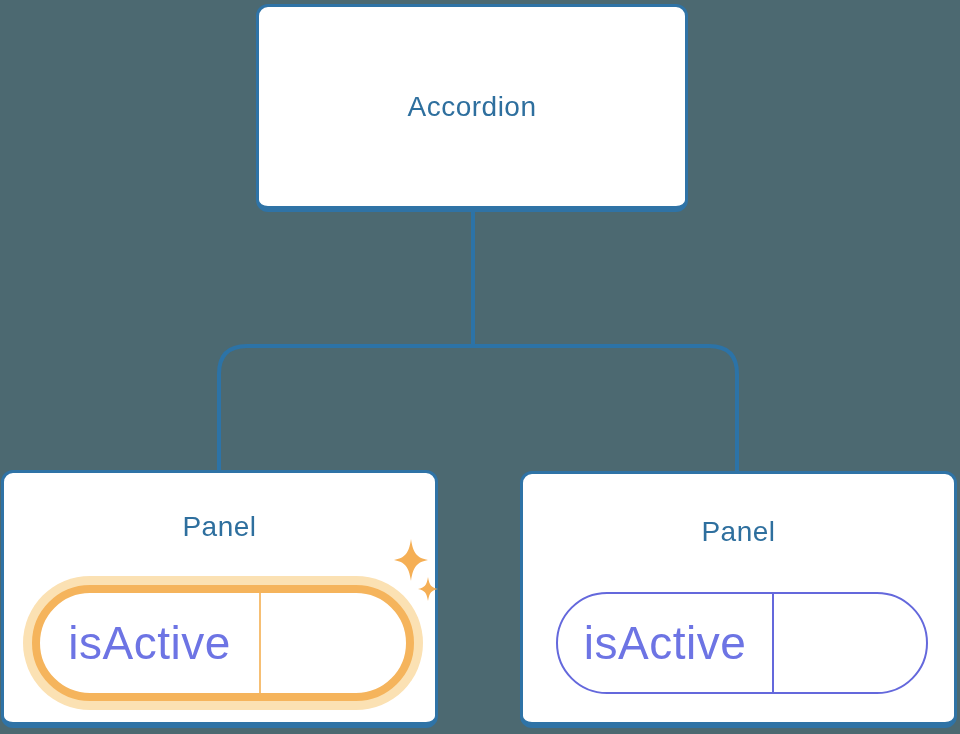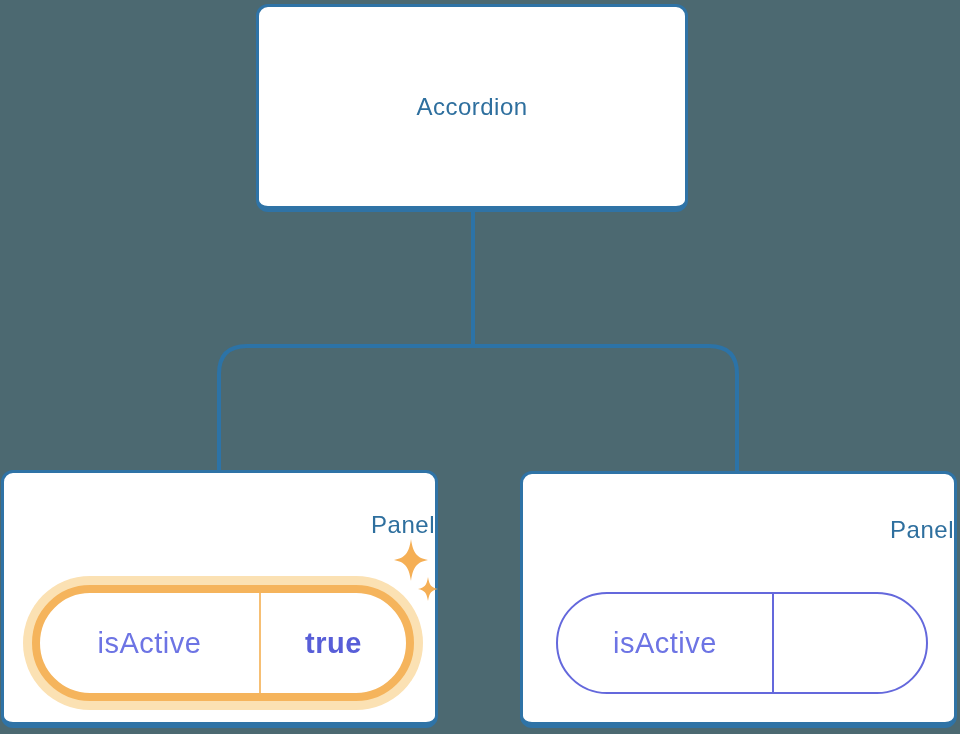--- a/index.html
+++ b/index.html
@@ -26,54 +26,54 @@
   .node {
     position: absolute;
     box-sizing: border-box;
     background: var(--node-fill, #FFFFFF);
     border: 3px solid var(--node-border, #2F73A6);
     border-bottom-width: 6px;
     border-radius: 12px;
   }
   .node-title {
     color: var(--node-label, #2E6F9E);
-    font-size: 24px;
+    font-size: 28px;
     font-weight: 500;
     letter-spacing: 0.5px;
     text-align: center;
   }
   .root-node {
     left: 256px; top: 4px;
     width: 432px; height: 208px;
     display: flex;
     align-items: center;
     justify-content: center;
   }
   .panel-node {
     display: flex;
     flex-direction: column;
-    align-items: flex-end;
+    align-items: center;
   }
   .panel-node.left  { left: 1px;   top: 470px; width: 437px; height: 258px; }
   .panel-node.right { left: 520px; top: 471px; width: 437px; height: 257px; }
   .panel-node .node-title { margin-top: 38px; }
   .panel-node.right .node-title { margin-top: 42px; }
 
   .pill {
     position: absolute;
     box-sizing: border-box;
     background: #FFFFFF;
     display: flex;
     align-items: stretch;
   }
   .pill-cell {
     display: flex;
     align-items: center;
     justify-content: center;
-    font-size: 29px;
+    font-size: 46px;
     letter-spacing: 0.5px;
     color: var(--state-text, #6D74E4);
   }
   .pill.active {
     left: 28px; top: 112px;
     width: 382px; height: 116px;
     border: 8px solid var(--highlight-ring, #F5B45C);
     border-radius: 60px;
     box-shadow: 0 0 0 9px var(--highlight-glow, #FBE1B3);
   }
@@ -124,21 +124,20 @@
     <div class="node-title">Panel</div>
 
     <svg class="sparkles" width="52" height="62" viewBox="0 0 52 62" aria-hidden="true">
       <path d="M21 0 C23.1 14.7 27.3 18.9 38 21 C27.3 23.1 23.1 27.3 21 42 C18.9 27.3 14.7 23.1 4 21 C14.7 18.9 18.9 14.7 21 0 Z"></path>
       <path d="M38 38 C39.3 46.4 41.6 48.7 48 50 C41.6 51.3 39.3 53.6 38 62 C36.7 53.6 34.4 51.3 28 50 C34.4 48.7 36.7 46.4 38 38 Z"></path>
     </svg>
 
     <div class="pill active">
       <div class="pill-cell cell-prop">isActive</div>
       <div class="pill-divider"></div>
-      <div class="pill-cell cell-value">true</div>
     </div>
   </div>
 
   <div class="node panel-node right">
     <div class="node-title">Panel</div>
 
     <div class="pill inactive">
       <div class="pill-cell cell-prop">isActive</div>
       <div class="pill-divider"></div>
     </div>

